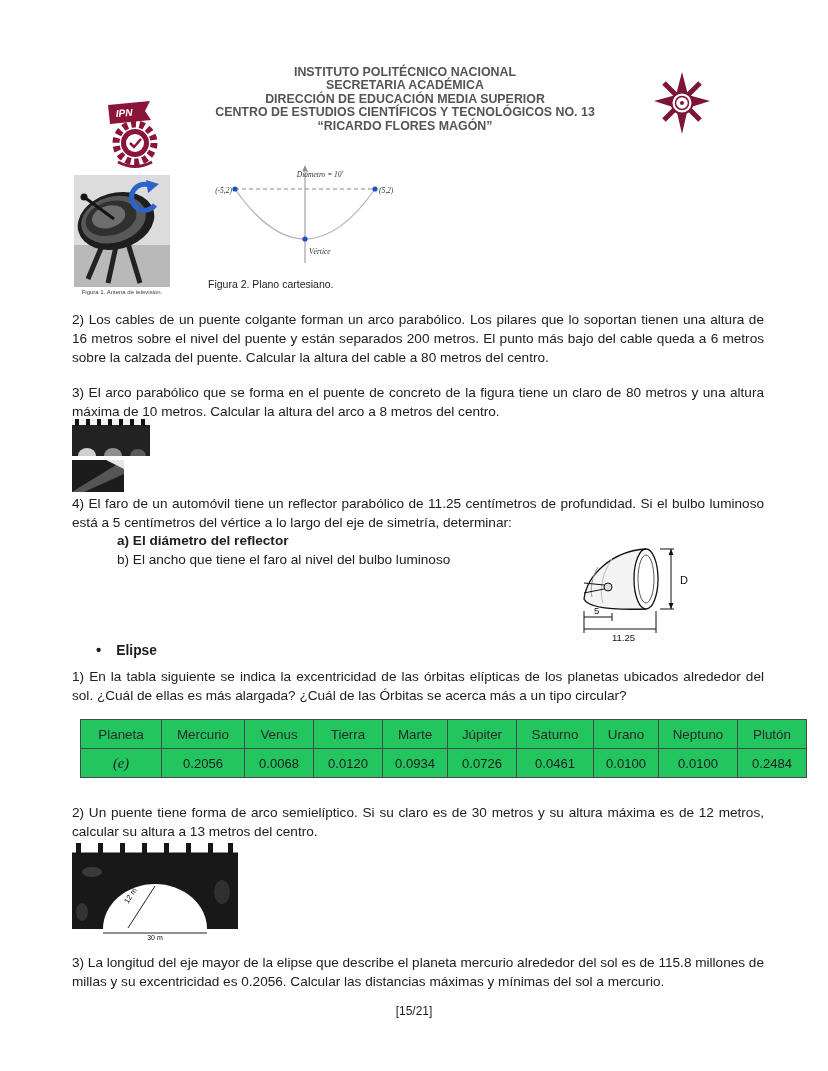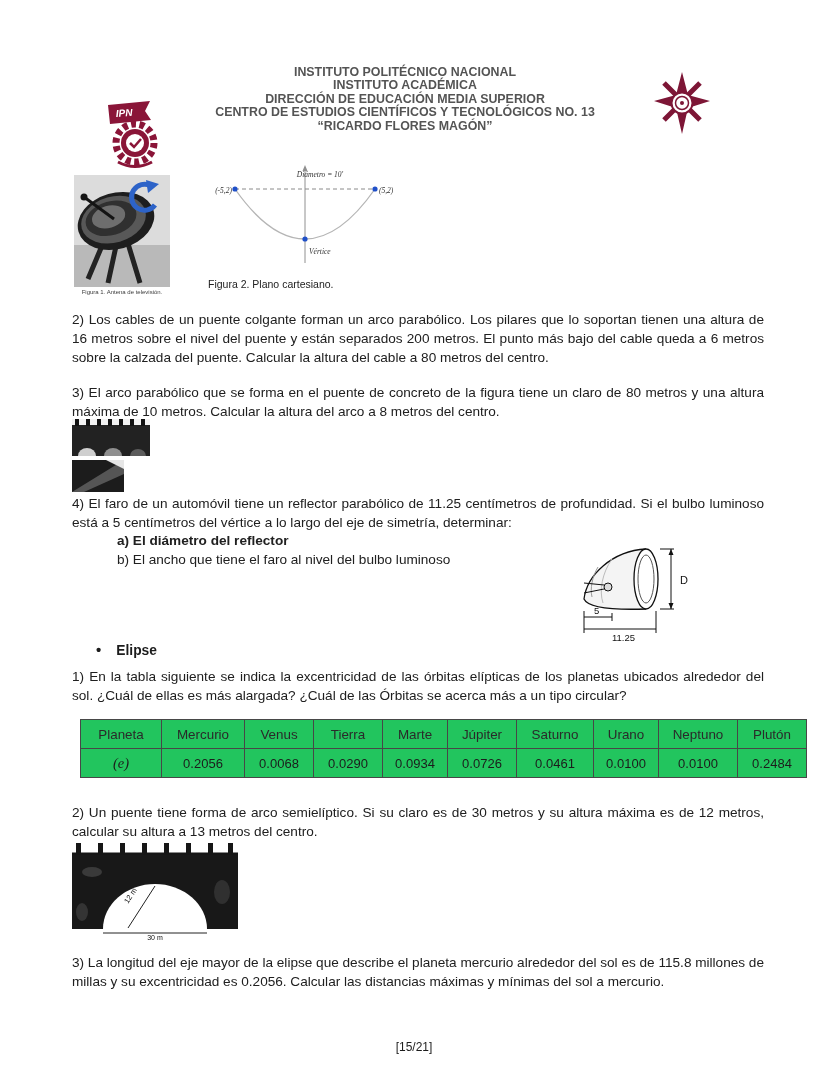--- a/index.html
+++ b/index.html
@@ -17,42 +17,42 @@
   .figlab{font-family:"Liberation Serif",serif;font-style:italic;font-size:7.5px;fill:#333;}
   .dimlab{font-family:"Liberation Sans",sans-serif;fill:#111;}
   .etable{border-collapse:collapse;table-layout:fixed;background:#ffffff;}
   .etable td{border:1.6px solid #474747;text-align:center;vertical-align:middle;
              font-size:13px;color:#1c1c1c;background:#22c55e;height:28px;padding:0 3px;overflow:hidden;}
   .etable tr.hrow td{font-size:13.4px;color:#2a2a2a;}
   .etable td.planeta{font-size:15px;color:#333;}
   .etable td.rowlab{font-family:"Liberation Serif",serif;font-style:italic;font-size:14.5px;}
   .c0{width:74px;} .c1{width:76px;} .c2{width:62px;} .c3{width:62px;} .c4{width:58px;}
   .c5{width:62px;} .c6{width:70px;} .c7{width:58px;} .c8{width:72px;} .c9{width:62px;}
-  .footer{left:0;top:1040px;width:828px;text-align:center;font-size:12px;color:#1c1c1c;}
+  .footer{left:0;top:1004px;width:828px;text-align:center;font-size:12px;color:#1c1c1c;}
 </style>
 </head>
 <body>
 
 <div class="page">
 
   <div class="abs" style="left:104px;top:97px;width:66px;height:74px;">
     <svg viewBox="0 0 66 74" width="66" height="74">
       <path d="M4 8 L46 4 L41 14 L47 23 L6 27 Z" fill="#8a1538"></path>
       <text x="12" y="20" fill="#ffffff" font-size="10" font-weight="bold" font-style="italic" transform="rotate(-4 12 20)">IPN</text>
       <circle cx="31" cy="46" r="19" fill="none" stroke="#8a1538" stroke-width="7" stroke-dasharray="5 3.5"></circle>
       <circle cx="31" cy="46" r="14" fill="#8a1538"></circle>
       <circle cx="31" cy="46" r="9" fill="#ffffff"></circle>
       <path d="M26 46 l4 4 l7 -8" stroke="#8a1538" stroke-width="2.5" fill="none"></path>
       <path d="M14 65 Q31 74 48 65" stroke="#8a1538" stroke-width="3" fill="none"></path>
     </svg>
   </div>
 
   <div class="abs hdr-block">
     <div>INSTITUTO POLITÉCNICO NACIONAL</div>
-    <div>INSTITUTO ACADÉMICA</div>
+    <div>SECRETARIA ACADÉMICA</div>
     <div>DIRECCIÓN DE EDUCACIÓN MEDIA SUPERIOR</div>
     <div>CENTRO DE ESTUDIOS CIENTÍFICOS Y TECNOLÓGICOS NO. 13</div>
     <div>“RICARDO FLORES MAGÓN”</div>
   </div>
 
   <div class="abs" style="left:652px;top:70px;width:60px;height:66px;">
     <svg viewBox="0 0 60 66" width="60" height="66">
       <g transform="translate(30,33)">
         <path d="M0 -31 L6 -8 L28 -2 L6 5 L0 31 L-6 5 L-28 -2 L-6 -8 Z" fill="#7d1636"></path>
         <path d="M-18 -20 L-5 -7 M18 -20 L5 -7 M-18 17 L-5 4 M18 17 L5 4" stroke="#7d1636" stroke-width="5"></path>
@@ -168,21 +168,21 @@
       <td class="c5">Júpiter</td>
       <td class="c6">Saturno</td>
       <td class="c7">Urano</td>
       <td class="c8">Neptuno</td>
       <td class="c9">Plutón</td>
     </tr>
     <tr>
       <td class="c0 rowlab">(e)</td>
       <td class="c1">0.2056</td>
       <td class="c2">0.0068</td>
-      <td class="c3">0.0290</td>
+      <td class="c3">0.0120</td>
       <td class="c4">0.0934</td>
       <td class="c5">0.0726</td>
       <td class="c6">0.0461</td>
       <td class="c7">0.0100</td>
       <td class="c8">0.0100</td>
       <td class="c9">0.2484</td>
     </tr>
   </tbody>
     </table>
 

